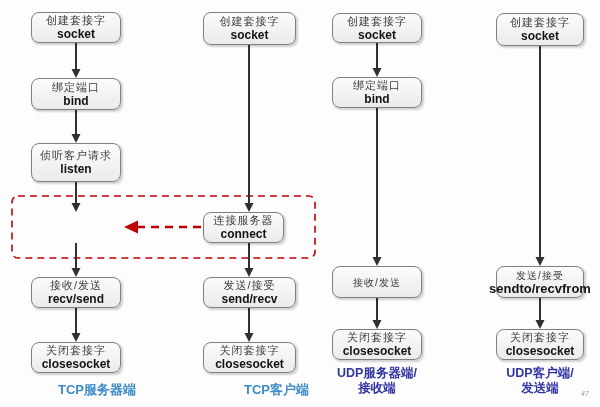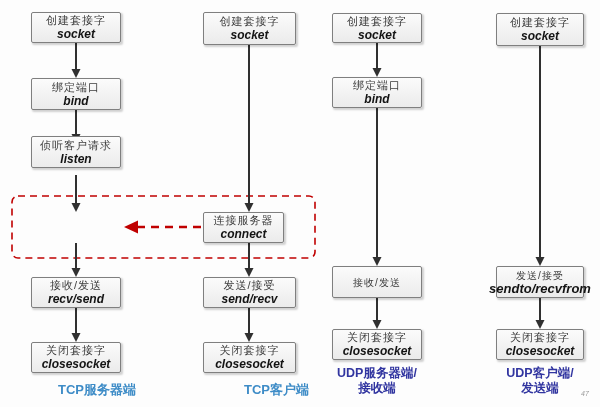--- a/index.html
+++ b/index.html
@@ -13,28 +13,28 @@
     font-family:"Liberation Sans","DejaVu Sans",sans-serif;
   }
   .connectors{position:absolute;left:0;top:0;}
   .al{stroke:var(--arrow);stroke-width:2;}
   .ah{fill:var(--arrow);}
   .rd{fill:none;stroke:var(--red);stroke-width:1.6;stroke-dasharray:7 5;}
   .rl{stroke:var(--red);stroke-width:2.6;stroke-dasharray:8 6;}
   .rh{fill:var(--red);}
   .node{
     position:absolute; box-sizing:border-box;
-    border:1px solid var(--border-gray); border-radius:2px;
+    border:1px solid var(--border-gray); border-radius:8px;
     background:linear-gradient(180deg,#fbfbfb 0%,#ebebeb 100%);
     box-shadow:1.5px 1.5px 2px rgba(0,0,0,0.18);
     display:flex; flex-direction:column; align-items:center; justify-content:center;
     text-align:center;
   }
   .node .zh{font-size:11px;color:#3c3c3c;line-height:13px;letter-spacing:1px;white-space:nowrap;}
-  .node .en{font-size:12px;color:#141414;font-weight:700;line-height:14px;white-space:nowrap;font-style:italic;}
+  .node .en{font-size:12px;color:#141414;font-weight:700;line-height:14px;white-space:nowrap;}
   .col-label{position:absolute;width:120px;text-align:center;font-weight:700;}
   .col-label.tcp{color:var(--tcp-blue);font-size:13px;text-align:right;}
   .col-label.udp{color:var(--udp-blue);font-size:12.5px;line-height:15px;}
   .watermark{position:absolute;font-size:7px;color:#9a9a9a;font-style:italic;}
 </style>
 </head>
 <body>
 
 <div class="stage">
 
@@ -87,21 +87,21 @@
   </svg>
 
   <div class="node" style="left:31px;top:12px;width:90px;height:31px">
     <div class="zh">创建套接字</div>
     <div class="en">socket</div>
   </div>
   <div class="node" style="left:31px;top:78px;width:90px;height:32px">
     <div class="zh">绑定端口</div>
     <div class="en">bind</div>
   </div>
-  <div class="node" style="left:31px;top:136px;width:90px;height:32px">
+  <div class="node" style="left:31px;top:143px;width:90px;height:39px">
     <div class="zh">侦听客户请求</div>
     <div class="en">listen</div>
   </div>
   <div class="node" style="left:31px;top:277px;width:90px;height:31px">
     <div class="zh">接收/发送</div>
     <div class="en">recv/send</div>
   </div>
   <div class="node" style="left:31px;top:342px;width:90px;height:31px">
     <div class="zh">关闭套接字</div>
     <div class="en">closesocket</div>

